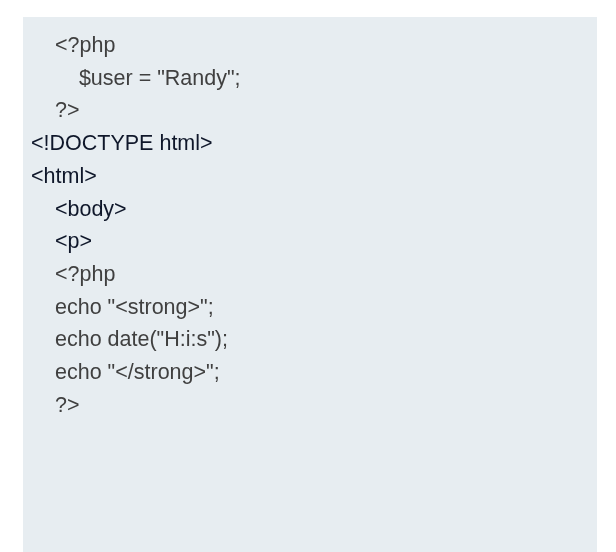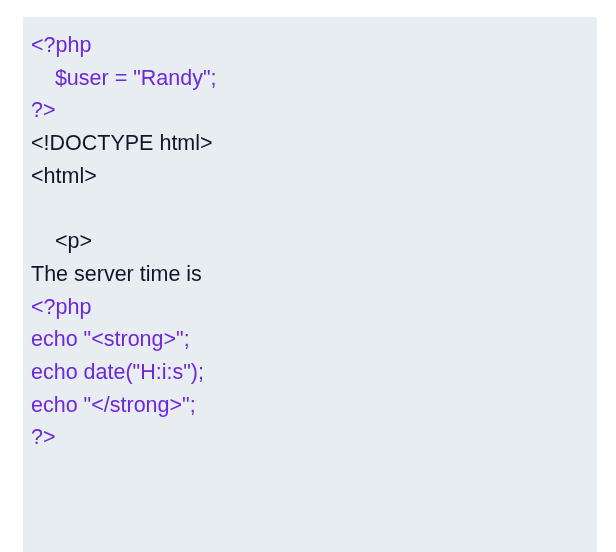--- a/index.html
+++ b/index.html
@@ -36,40 +36,40 @@
     line-height: 32.7px;
     white-space: pre;
     color: #1b1b1b;
     padding-left: 8px;
     letter-spacing: 0px;
   }
   .seg {
     white-space: pre;
   }
   .php {
-    color: #6d28d9;
+    color: #404040;
+    margin-left: 24px;
   }
   .html {
     color: #0f172a;
   }
 </style>
 </head>
 <body>
 
 <div id="screen">
   <div id="code-panel">
     <div id="code-block">
         <div class="code-line"><span class="seg php">&lt;?php</span></div>
         <div class="code-line"><span class="seg">    </span><span class="seg php">$user = "Randy";</span></div>
         <div class="code-line"><span class="seg php">?&gt;</span></div>
         <div class="code-line"><span class="seg html">&lt;!DOCTYPE html&gt;</span></div>
         <div class="code-line"><span class="seg html">&lt;html&gt;</span></div>
-        <div class="code-line"><span class="seg">    </span></div>
+        <div class="code-line"><span class="seg">    </span><span class="seg html">&lt;body&gt;</span></div>
         <div class="code-line"><span class="seg">    </span><span class="seg html">&lt;p&gt;</span></div>
-        <div class="code-line"><span class="seg html">The server time is</span></div>
         <div class="code-line"><span class="seg php">&lt;?php</span></div>
         <div class="code-line"><span class="seg php">echo "&lt;strong&gt;";</span></div>
         <div class="code-line"><span class="seg php">echo date("H:i:s");</span></div>
         <div class="code-line"><span class="seg php">echo "&lt;/strong&gt;";</span></div>
         <div class="code-line"><span class="seg php">?&gt;</span></div>
       </div>
   </div>
 </div>
 
 </body></html>

